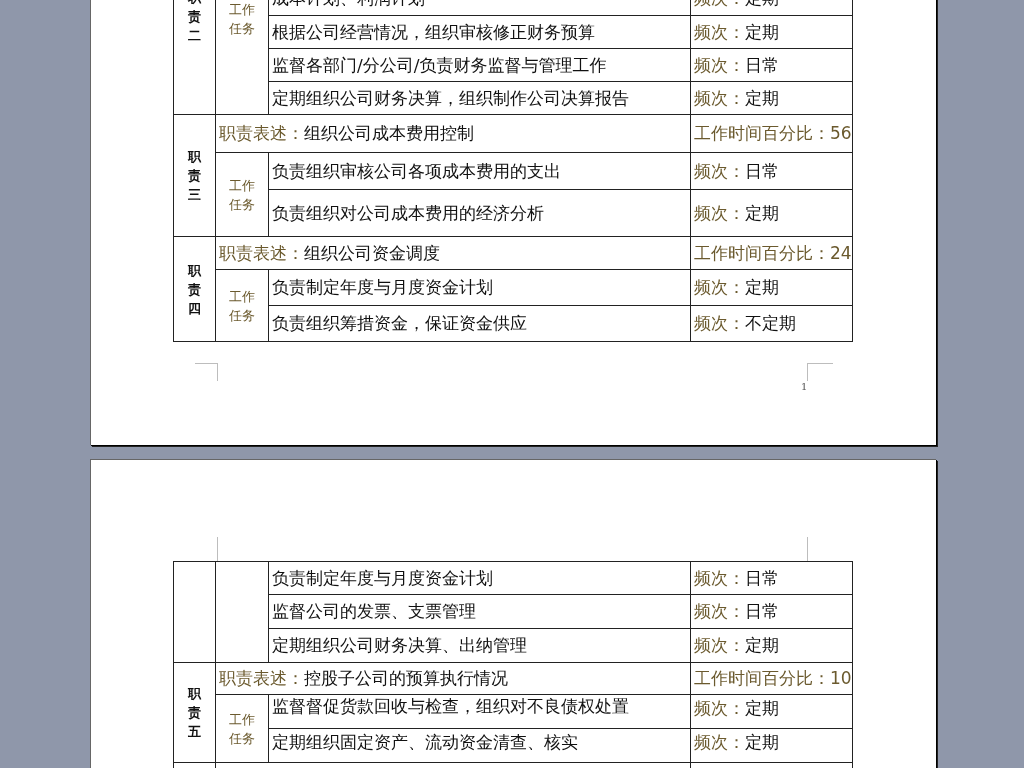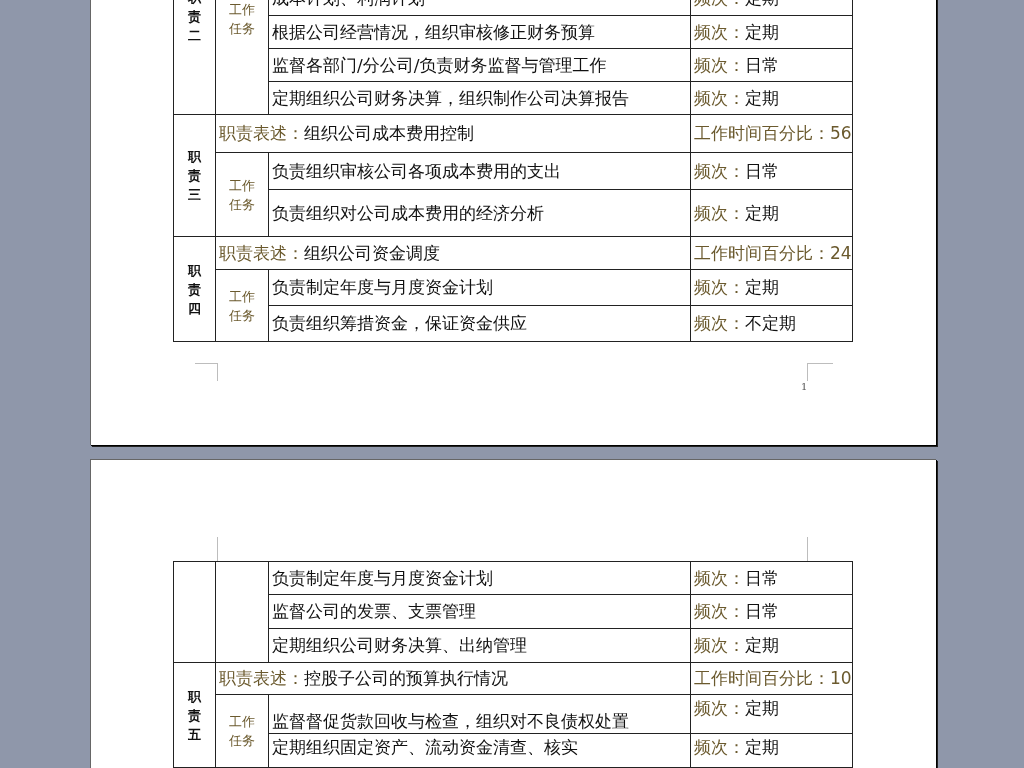--- a/index.html
+++ b/index.html
@@ -123,21 +123,21 @@
       <td>定期组织公司财务决算、出纳管理</td>
       <td><span class="lbl">频次：</span><span class="val">定期</span></td>
     </tr>
     <tr style="height:32px">
       <td class="lead" rowspan="3">职<br>责<br>五</td>
       <td colspan="2"><span class="lbl">职责表述：</span><span>控股子公司的预算执行情况</span></td>
       <td><span class="pct">工作时间百分比：</span><span class="pct">10%</span></td>
     </tr>
     <tr style="height:34px">
       <td class="sub" rowspan="2">工作<br>任务</td>
-      <td style="vertical-align:top; padding-top:15px;">监督督促货款回收与检查，组织对不良债权处置</td>
+      <td style="vertical-align:top; padding-top:0;">监督督促货款回收与检查，组织对不良债权处置</td>
       <td style="vertical-align:top; padding-top:2px;"><span class="lbl">频次：</span><span class="val">定期</span></td>
     </tr>
     <tr style="height:34px">
       <td style="vertical-align:top; padding-top:2px;">定期组织固定资产、流动资金清查、核实</td>
       <td style="vertical-align:top; padding-top:2px;"><span class="lbl">频次：</span><span class="val">定期</span></td>
     </tr>
     <tr style="height:30px">
       <td></td>
       <td colspan="2"></td>
       <td></td>

